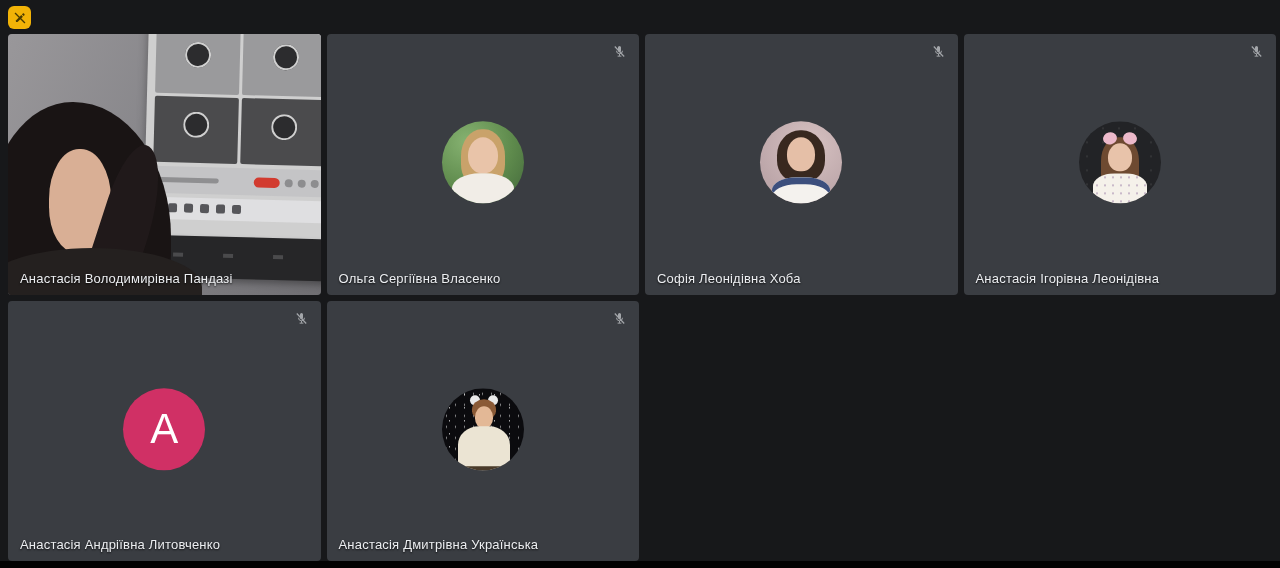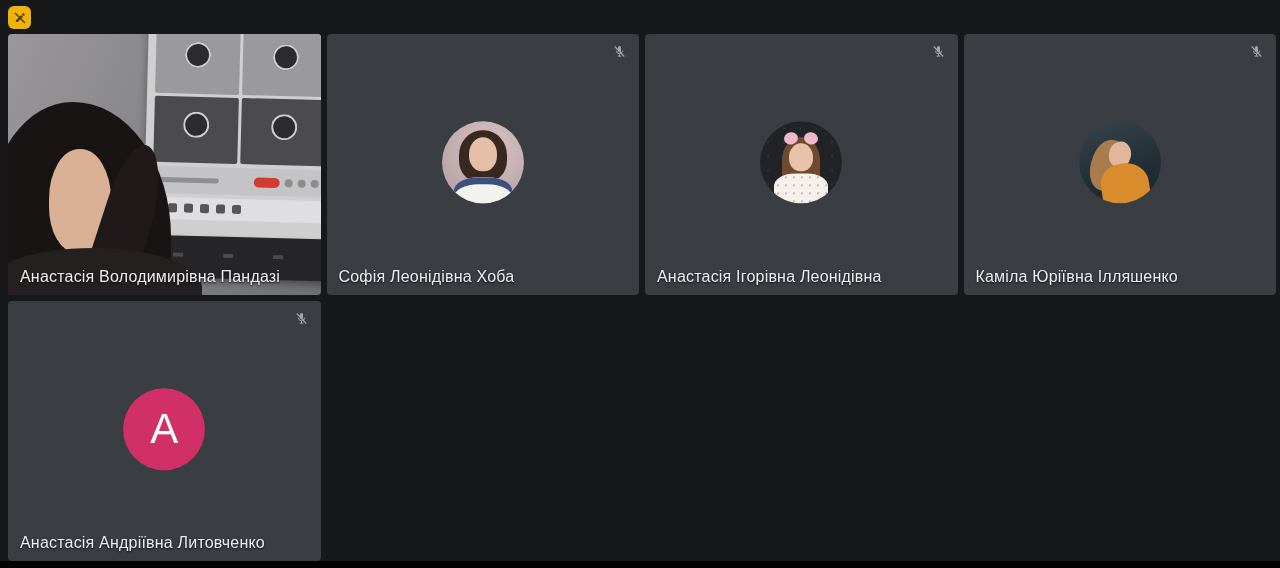--- a/index.html
+++ b/index.html
@@ -22,21 +22,21 @@
     display:grid;grid-template-columns:repeat(4,1fr);grid-template-rows:1fr 1fr;
     gap:6px;
   }
   .tile{
     position:relative;background:#3a3d42;border-radius:4px;overflow:hidden;
   }
   .tile.active{outline:2px solid #669df6;outline-offset:-2px;}
 
   .pname{
     position:absolute;left:12px;bottom:9px;z-index:4;
-    color:#eceef1;font-size:16px;letter-spacing:.2px;
+    color:#eceef1;font-size:13px;letter-spacing:.2px;
     text-shadow:0 1px 2px rgba(0,0,0,.8);white-space:nowrap;
   }
   .mic{
     position:absolute;top:10px;right:12px;width:15px;height:15px;z-index:4;opacity:.75;
   }
   .speakbadge{
     position:absolute;top:9px;right:10px;width:20px;height:20px;border-radius:50%;
     background:#1a73e8;z-index:4;display:flex;align-items:center;justify-content:center;gap:2px;
     box-shadow:0 0 0 1px rgba(255,255,255,.25);
   }
@@ -189,20 +189,35 @@
           <i style="left:70%"></i>
         </div>
       <div class="hair"></div>
       <div class="faceP"></div>
       <div class="arm"></div>
       <div class="shoulders"></div>
     </div>
     <div class="pname">Анастасія Володимирівна Пандазі</div>
   </div>
 
+  <div class="tile">
+    <div class="avatar a2">
+      <div class="hair"></div>
+        <div class="face"></div>
+        <div class="torso"></div>
+    </div>
+    <svg class="mic" viewBox="0 0 24 24">
+      <path d="M12 3.2a2.4 2.4 0 0 1 2.4 2.4v5a2.4 2.4 0 0 1-4.8 0v-5A2.4 2.4 0 0 1 12 3.2z" fill="#c7cacd"></path>
+      <path d="M7.2 10.8a4.8 4.8 0 0 0 9.6 0" fill="none" stroke="#c7cacd" stroke-width="1.6"></path>
+      <line x1="12" y1="15.8" x2="12" y2="19" stroke="#c7cacd" stroke-width="1.6"></line>
+      <line x1="9" y1="19.4" x2="15" y2="19.4" stroke="#c7cacd" stroke-width="1.6"></line>
+      <line x1="4.5" y1="4" x2="19.5" y2="20" stroke="#c7cacd" stroke-width="1.8"></line>
+    </svg>
+    <div class="pname">Ольга Сергіївна Власенко</div>
+  </div>
 
   <div class="tile">
     <div class="avatar a3">
       <div class="hair"></div>
         <div class="face"></div>
         <div class="torso"></div>
     </div>
     <svg class="mic" viewBox="0 0 24 24">
       <path d="M12 3.2a2.4 2.4 0 0 1 2.4 2.4v5a2.4 2.4 0 0 1-4.8 0v-5A2.4 2.4 0 0 1 12 3.2z" fill="#c7cacd"></path>
       <path d="M7.2 10.8a4.8 4.8 0 0 0 9.6 0" fill="none" stroke="#c7cacd" stroke-width="1.6"></path>
@@ -225,46 +240,48 @@
     <svg class="mic" viewBox="0 0 24 24">
       <path d="M12 3.2a2.4 2.4 0 0 1 2.4 2.4v5a2.4 2.4 0 0 1-4.8 0v-5A2.4 2.4 0 0 1 12 3.2z" fill="#c7cacd"></path>
       <path d="M7.2 10.8a4.8 4.8 0 0 0 9.6 0" fill="none" stroke="#c7cacd" stroke-width="1.6"></path>
       <line x1="12" y1="15.8" x2="12" y2="19" stroke="#c7cacd" stroke-width="1.6"></line>
       <line x1="9" y1="19.4" x2="15" y2="19.4" stroke="#c7cacd" stroke-width="1.6"></line>
       <line x1="4.5" y1="4" x2="19.5" y2="20" stroke="#c7cacd" stroke-width="1.8"></line>
     </svg>
     <div class="pname">Анастасія Ігорівна Леонідівна</div>
   </div>
 
-  <div class="tile">
-    <div class="avatar a6">
-      <div class="hair"></div>
-        <div class="face"></div>
-        <div class="torso"></div>
-    </div>
-    <svg class="mic" viewBox="0 0 24 24">
-      <path d="M12 3.2a2.4 2.4 0 0 1 2.4 2.4v5a2.4 2.4 0 0 1-4.8 0v-5A2.4 2.4 0 0 1 12 3.2z" fill="#c7cacd"></path>
-      <path d="M7.2 10.8a4.8 4.8 0 0 0 9.6 0" fill="none" stroke="#c7cacd" stroke-width="1.6"></path>
-      <line x1="12" y1="15.8" x2="12" y2="19" stroke="#c7cacd" stroke-width="1.6"></line>
-      <line x1="9" y1="19.4" x2="15" y2="19.4" stroke="#c7cacd" stroke-width="1.6"></line>
-      <line x1="4.5" y1="4" x2="19.5" y2="20" stroke="#c7cacd" stroke-width="1.8"></line>
-    </svg>
-    <div class="pname">Каміла Юріївна Ілляшенко</div>
-  </div>
 
   <div class="tile">
     <div class="letter-avatar">
       <span>А</span>
     </div>
     <svg class="mic" viewBox="0 0 24 24">
       <path d="M12 3.2a2.4 2.4 0 0 1 2.4 2.4v5a2.4 2.4 0 0 1-4.8 0v-5A2.4 2.4 0 0 1 12 3.2z" fill="#c7cacd"></path>
       <path d="M7.2 10.8a4.8 4.8 0 0 0 9.6 0" fill="none" stroke="#c7cacd" stroke-width="1.6"></path>
       <line x1="12" y1="15.8" x2="12" y2="19" stroke="#c7cacd" stroke-width="1.6"></line>
       <line x1="9" y1="19.4" x2="15" y2="19.4" stroke="#c7cacd" stroke-width="1.6"></line>
       <line x1="4.5" y1="4" x2="19.5" y2="20" stroke="#c7cacd" stroke-width="1.8"></line>
     </svg>
     <div class="pname">Анастасія Андріївна Литовченко</div>
   </div>
 
+  <div class="tile">
+    <div class="avatar a8">
+      <div class="puff1"></div>
+        <div class="puff2"></div>
+        <div class="hair"></div>
+        <div class="face"></div>
+        <div class="torso"></div>
+    </div>
+    <svg class="mic" viewBox="0 0 24 24">
+      <path d="M12 3.2a2.4 2.4 0 0 1 2.4 2.4v5a2.4 2.4 0 0 1-4.8 0v-5A2.4 2.4 0 0 1 12 3.2z" fill="#c7cacd"></path>
+      <path d="M7.2 10.8a4.8 4.8 0 0 0 9.6 0" fill="none" stroke="#c7cacd" stroke-width="1.6"></path>
+      <line x1="12" y1="15.8" x2="12" y2="19" stroke="#c7cacd" stroke-width="1.6"></line>
+      <line x1="9" y1="19.4" x2="15" y2="19.4" stroke="#c7cacd" stroke-width="1.6"></line>
+      <line x1="4.5" y1="4" x2="19.5" y2="20" stroke="#c7cacd" stroke-width="1.8"></line>
+    </svg>
+    <div class="pname">Анастасія Дмитрівна Українська</div>
+  </div>
 
 </div>
 
 <div class="botbar"></div>
 
 </body></html>

